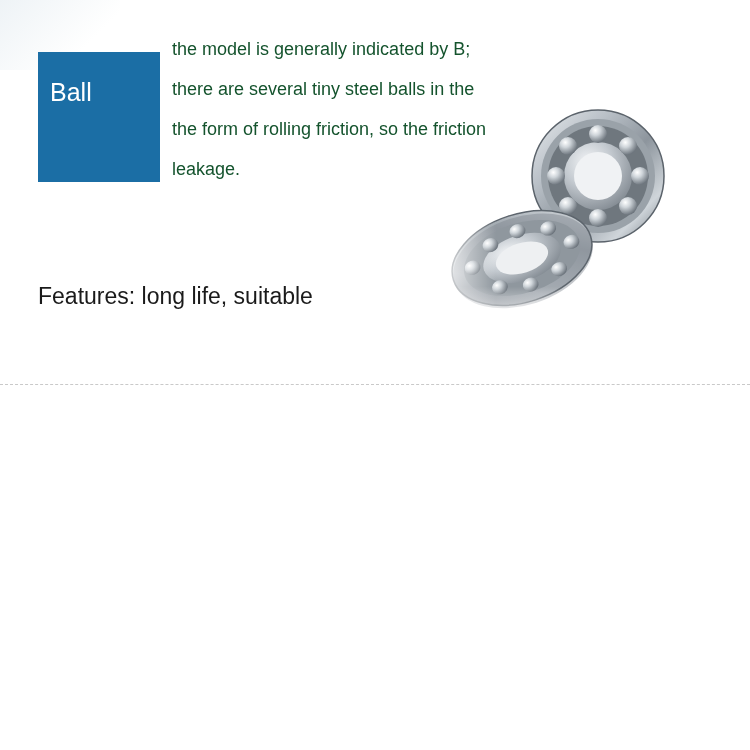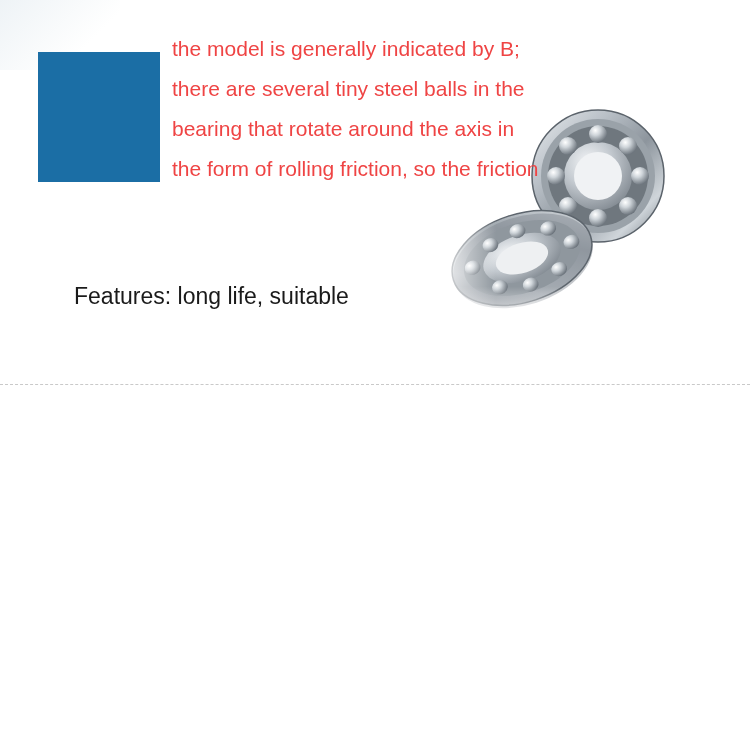--- a/index.html
+++ b/index.html
@@ -55,23 +55,23 @@
     left: 38px;
     top: 52px;
     width: 122px;
     height: 130px;
     padding: 18px 0 0 12px;
     text-align: left;
   }
 
   .body-text {
     position: absolute;
-    font-size: 21px;
+    font-size: 18px;
     line-height: 40px;
-    color: #ef4444;
+    color: #14532d;
   }
   #text-ball {
     left: 172px;
     top: 29px;
     width: 400px;
   }
   .body-text .tline {
     display: block;
     white-space: nowrap;
   }
@@ -83,21 +83,20 @@
     color: #1a1a1a;
   }
   #features-ball {
     left: 38px;
     top: 273px;
     width: 420px;
   }
   .features .fline {
     display: block;
     white-space: nowrap;
-    margin-left: 36px;
   }
 
   
   .art { position: absolute; }
   #art-ball {
     left: 430px;
     top: 108px;
     width: 300px;
     height: 218px;
   }
@@ -199,27 +198,28 @@
           </g>
           <ellipse cx="0" cy="0" rx="72" ry="44" fill="none" stroke="#5d656d" stroke-width="1.5"></ellipse>
         </g>
 
         <rect class="photo-fade" x="0" y="0" width="300" height="218" fill="url(#fadeL)"></rect>
         <rect class="photo-fade" x="0" y="0" width="300" height="218" fill="url(#fadeB)"></rect>
       </svg>
     </div>
 
     <div class="badge" id="badge-ball">
+      <span class="bline">Ball</span>
     </div>
 
     <div class="body-text" id="text-ball">
       <span class="tline">the model is generally indicated by B;</span>
       <span class="tline">there are several tiny steel balls in the</span>
-      <span class="tline">bearing that rotate around the axis in</span>
       <span class="tline">the form of rolling friction, so the friction</span>
+      <span class="tline">leakage.</span>
     </div>
 
     <div class="features" id="features-ball">
       <span class="fline">Features: long life, suitable</span>
     </div>
   </div>
 
   <div class="divider"></div>
 
   <div class="section" id="section-oil">

